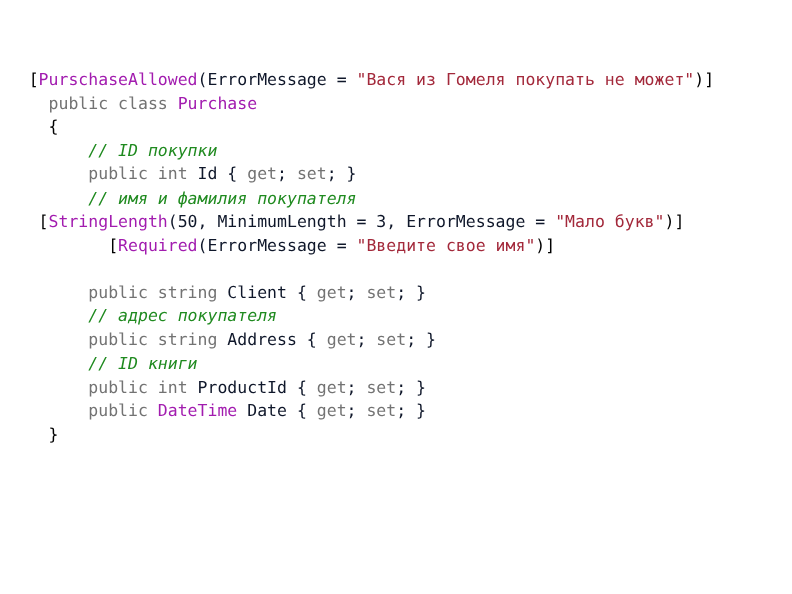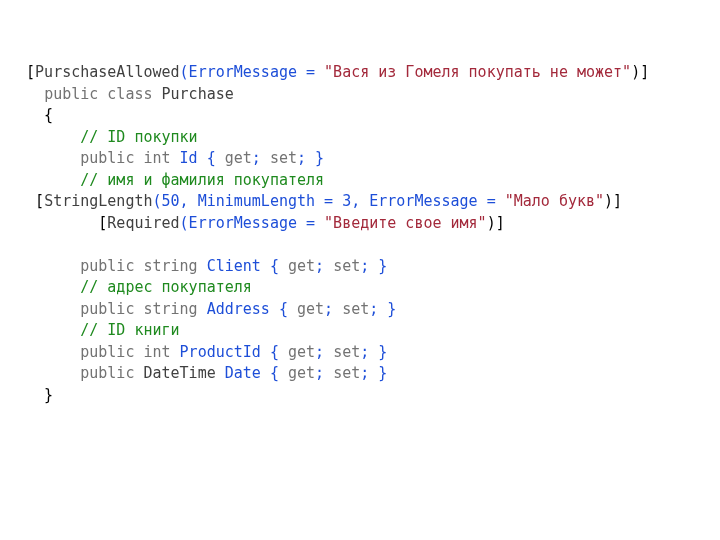--- a/index.html
+++ b/index.html
@@ -31,25 +31,25 @@
     white-space: pre;
     letter-spacing: 0px;
   }
   .code-line {
     white-space: pre;
     height: 21.5px;
     font-size: 15px;
     line-height: 21.5px;
   }
   .tok { white-space: pre; }
-  .t-plain   { color: #1d4ed8; margin-top: 32px; }
+  .t-plain   { color: #0f172a; margin-top: 32px; }
   .t-keyword { color: #737373; }
-  .t-type    { color: #404040; }
+  .t-type    { color: #a21caf; }
   .t-string  { color: #a3293b; }
-  .t-comment { color: #1f8a1f; }
+  .t-comment { color: #1f8a1f; font-style: italic; }
   .t-punct   { color: #000000; }
 </style>
 </head>
 <body>
 
 <div id="code-viewer">
   <div id="code-block" style="left: 8px; top: 62px; font-size: 15px; line-height: 21.5px; background: rgb(255, 255, 255);"><div class="code-line" style="height: 21.5px; line-height: 21.5px;"><span class="tok t-punct">  [</span><span class="tok t-type">PurschaseAllowed</span><span class="tok t-plain">(ErrorMessage = </span><span class="tok t-string">"Вася из Гомеля покупать не может"</span><span class="tok t-punct">)]</span></div><div class="code-line" style="height: 21.5px; line-height: 21.5px;"><span class="tok t-plain">    </span><span class="tok t-keyword">public class </span><span class="tok t-type">Purchase</span></div><div class="code-line" style="height: 21.5px; line-height: 21.5px;"><span class="tok t-punct">    {</span></div><div class="code-line" style="height: 21.5px; line-height: 21.5px;"><span class="tok t-plain">        </span><span class="tok t-comment">// ID покупки</span></div><div class="code-line" style="height: 21.5px; line-height: 21.5px;"><span class="tok t-plain">        </span><span class="tok t-keyword">public int </span><span class="tok t-plain">Id { </span><span class="tok t-keyword">get</span><span class="tok t-plain">; </span><span class="tok t-keyword">set</span><span class="tok t-plain">; }</span></div><div class="code-line" style="height: 21.5px; line-height: 21.5px;"><span class="tok t-plain">        </span><span class="tok t-comment">// имя и фамилия покупателя</span></div><div class="code-line" style="height: 21.5px; line-height: 21.5px;"><span class="tok t-punct">   [</span><span class="tok t-type">StringLength</span><span class="tok t-plain">(50, MinimumLength = 3, ErrorMessage = </span><span class="tok t-string">"Мало букв"</span><span class="tok t-punct">)]</span></div><div class="code-line" style="height: 21.5px; line-height: 21.5px;"><span class="tok t-punct">          [</span><span class="tok t-type">Required</span><span class="tok t-plain">(ErrorMessage = </span><span class="tok t-string">"Введите свое имя"</span><span class="tok t-punct">)]</span></div><div class="code-line" style="height: 21.5px; line-height: 21.5px;">&nbsp;</div><div class="code-line" style="height: 21.5px; line-height: 21.5px;"><span class="tok t-plain">        </span><span class="tok t-keyword">public string </span><span class="tok t-plain">Client { </span><span class="tok t-keyword">get</span><span class="tok t-plain">; </span><span class="tok t-keyword">set</span><span class="tok t-plain">; }</span></div><div class="code-line" style="height: 21.5px; line-height: 21.5px;"><span class="tok t-plain">        </span><span class="tok t-comment">// адрес покупателя</span></div><div class="code-line" style="height: 21.5px; line-height: 21.5px;"><span class="tok t-plain">        </span><span class="tok t-keyword">public string </span><span class="tok t-plain">Address { </span><span class="tok t-keyword">get</span><span class="tok t-plain">; </span><span class="tok t-keyword">set</span><span class="tok t-plain">; }</span></div><div class="code-line" style="height: 21.5px; line-height: 21.5px;"><span class="tok t-plain">        </span><span class="tok t-comment">// ID книги</span></div><div class="code-line" style="height: 21.5px; line-height: 21.5px;"><span class="tok t-plain">        </span><span class="tok t-keyword">public int </span><span class="tok t-plain">ProductId { </span><span class="tok t-keyword">get</span><span class="tok t-plain">; </span><span class="tok t-keyword">set</span><span class="tok t-plain">; }</span></div><div class="code-line" style="height: 21.5px; line-height: 21.5px;"><span class="tok t-plain">        </span><span class="tok t-keyword">public </span><span class="tok t-type">DateTime</span><span class="tok t-plain"> Date { </span><span class="tok t-keyword">get</span><span class="tok t-plain">; </span><span class="tok t-keyword">set</span><span class="tok t-plain">; }</span></div><div class="code-line" style="height: 21.5px; line-height: 21.5px;"><span class="tok t-punct">    }</span></div></div>
 </div>
 
 </body></html>

